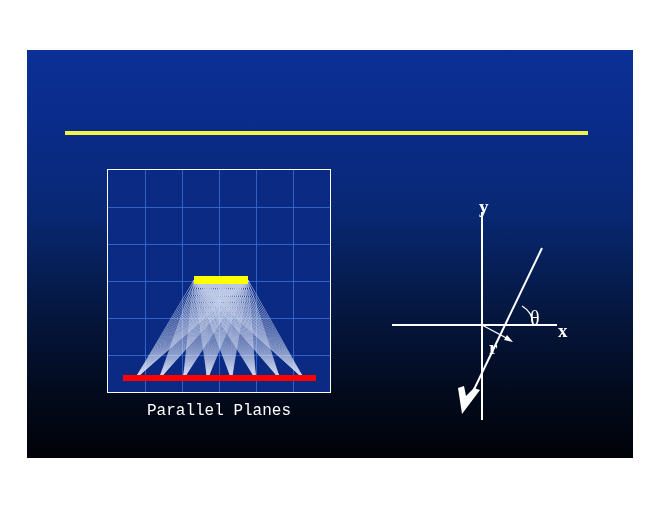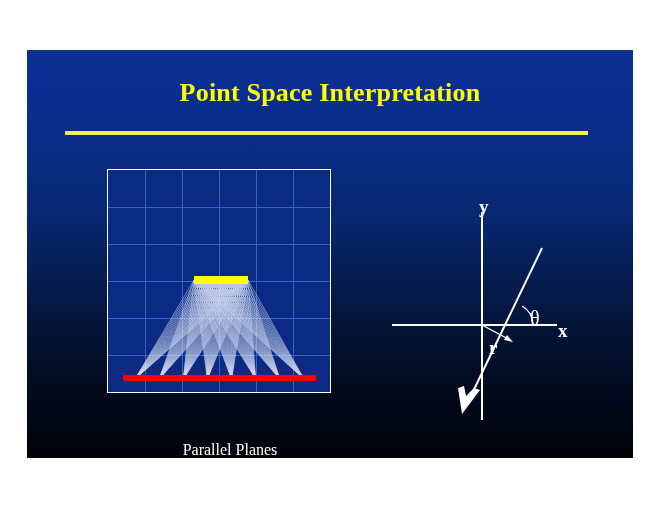--- a/index.html
+++ b/index.html
@@ -81,28 +81,27 @@
   }
   #figure-svg {
     position: absolute;
     left: 0;
     top: 0;
     display: block;
   }
 
   #figure-caption {
     position: absolute;
-    left: 91px;
+    left: 80px;
     top: 352px;
     width: 224px;
     text-align: center;
     color: #ffffff;
     font-size: 16px;
-    font-family: Liberation Serif, serif;
-    margin-top: 39px;
+    font-family: Liberation Mono, monospace;
   }
 
   
   #axes-fig {
     position: absolute;
     left: 355px;
     top: 140px;
     width: 200px;
     height: 240px;
   }
@@ -122,21 +121,20 @@
   #label-y { left: 97px; top: 7px;  font-size: 19px; }
   #label-x { left: 176px; top: 131px; font-size: 19px; }
   #label-theta { left: 148px; top: 118px; font-size: 20px; font-weight: normal; }
   #label-r { left: 107px; top: 148px; font-size: 19px; }
 </style>
 </head>
 <body>
 
 <div id="slide">
 
-  <div id="title">Point Space Interpretation</div>
 
   <div id="title-rule"></div>
 
   <div id="figure-box">
     <svg id="figure-svg" width="222" height="222" viewBox="0 0 222 222">
 
       <g stroke="#2f63c8" stroke-width="1" shape-rendering="crispEdges">
         <line x1="37" y1="0" x2="37" y2="222"></line>
         <line x1="74" y1="0" x2="74" y2="222"></line>
         <line x1="111" y1="0" x2="111" y2="222"></line>

